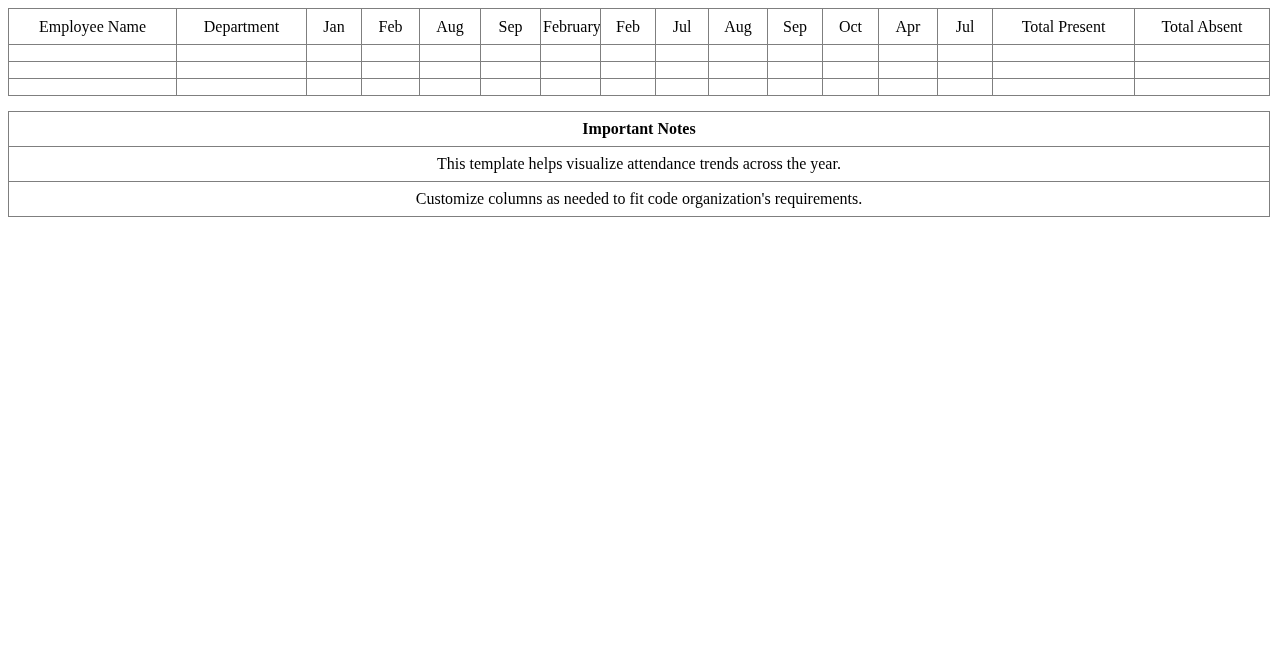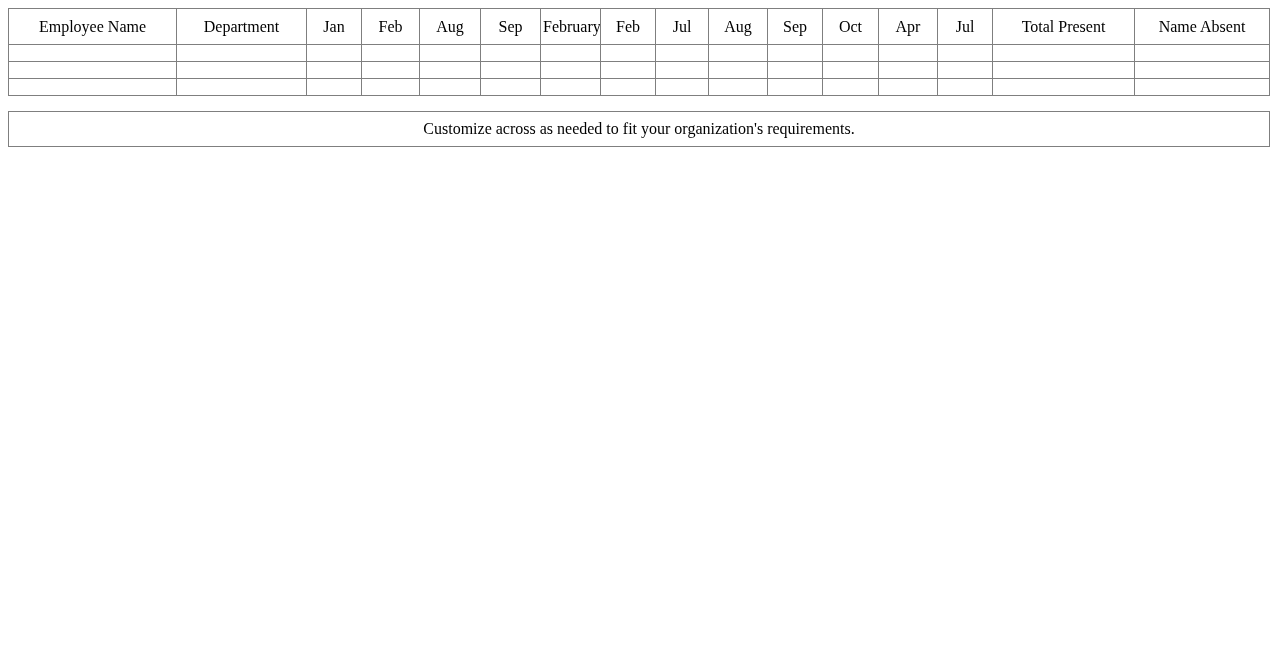--- a/index.html
+++ b/index.html
@@ -79,21 +79,21 @@
       <th>Sep</th>
       <th>February</th>
       <th>Feb</th>
       <th>Jul</th>
       <th>Aug</th>
       <th>Sep</th>
       <th>Oct</th>
       <th>Apr</th>
       <th>Jul</th>
       <th>Total Present</th>
-      <th>Name Absent</th>
+      <th>Total Absent</th>
     </tr>
   </thead>
   <tbody>
 
   <tr>
         <td></td>
         <td></td>
         <td></td>
         <td></td>
         <td></td>
@@ -144,16 +144,22 @@
         <td></td>
         <td></td>
         <td></td>
       </tr>
     </tbody>
 </table>
 
 <table class="notes">
   <tbody>
     <tr>
-      <td>Customize across as needed to fit your organization's requirements.</td>
+      <td class="notes-title">Important Notes</td>
+    </tr>
+    <tr>
+      <td>This template helps visualize attendance trends across the year.</td>
+    </tr>
+    <tr>
+      <td>Customize columns as needed to fit code organization's requirements.</td>
     </tr>
   </tbody>
 </table>
 
 </body></html>

